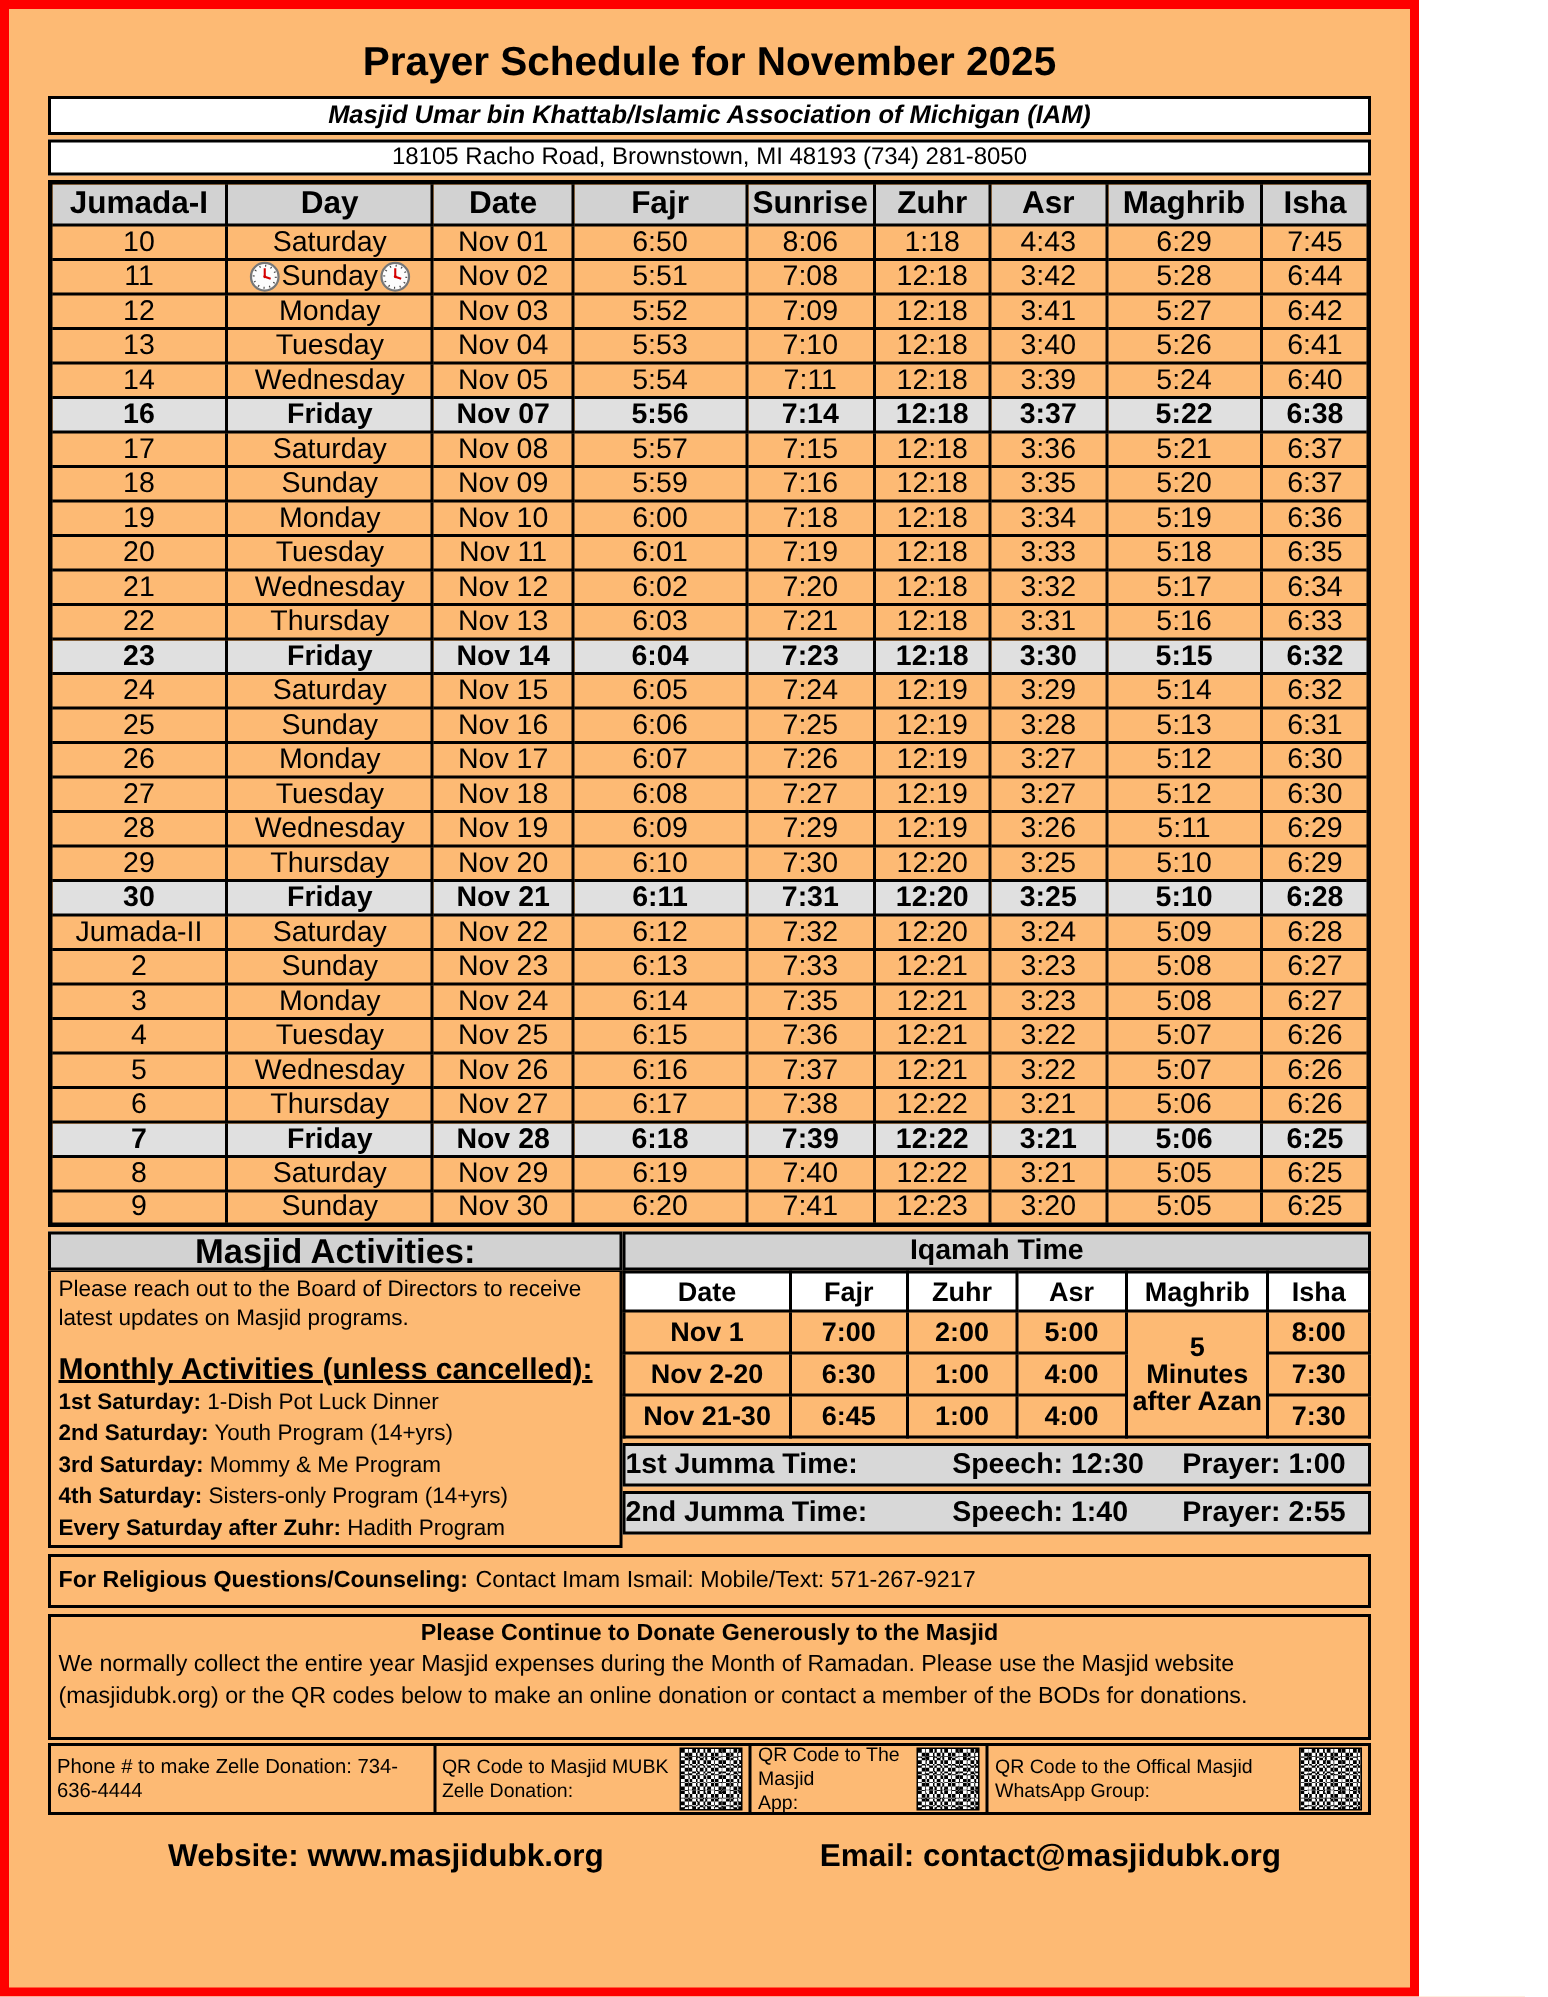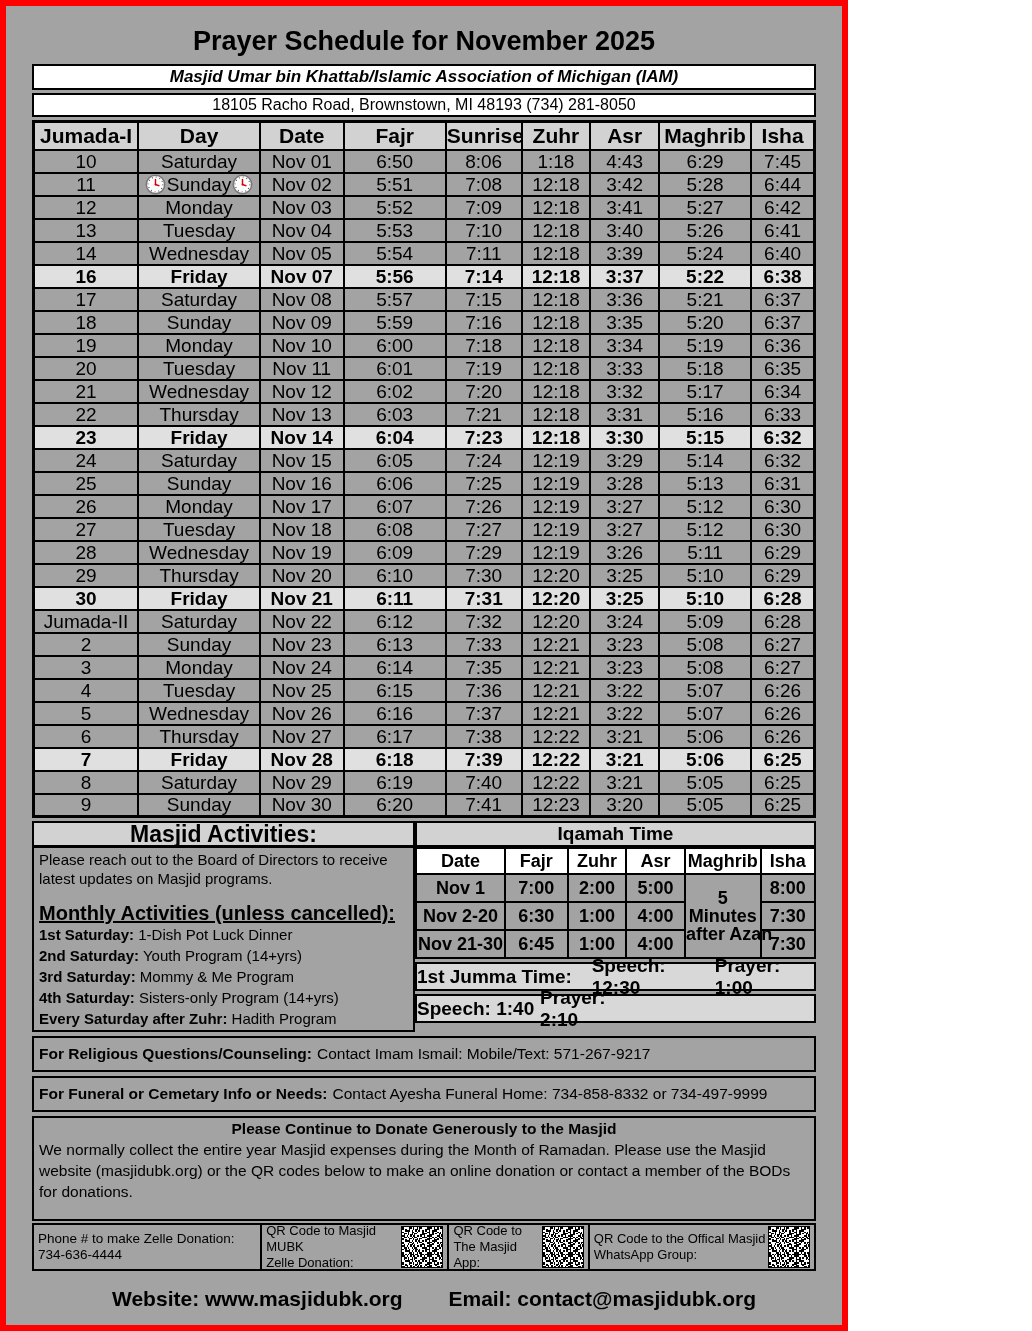--- a/index.html
+++ b/index.html
@@ -1,21 +1,21 @@
 <!DOCTYPE html>
 <html><head>
 <meta charset="utf-8">
 <style>
   * { margin:0; padding:0; box-sizing:border-box; }
   html,body { background:#fff; }
   body { font-family:"Liberation Sans","DejaVu Sans",sans-serif; color:#000; }
   .page {
-    width:848px; height:1331px;
+    width:946px; height:1331px;
     border:6px solid #fe0000;
-    background:#a3a3a3;
+    background:#fdba74;
     overflow:hidden;
   }
   .inner { margin:0 26px; }
 
   .doc-title {
     margin:20px 0 8px;
     text-align:center;
     font-size:27px; font-weight:bold;
     line-height:30px;
   }
@@ -573,34 +573,31 @@
               </tr>
             </tbody>
         </table>
         <div id="jumma-rows">
             <div class="jumma-row">
               <span class="jl">1st Jumma Time:</span>
               <span class="js">Speech: 12:30</span>
               <span class="jp">Prayer: 1:00</span>
             </div>
             <div class="jumma-row">
+              <span class="jl">2nd Jumma Time:</span>
               <span class="js">Speech: 1:40</span>
-              <span class="jp">Prayer: 2:10</span>
+              <span class="jp">Prayer: 2:55</span>
             </div>
           </div>
       </div>
     </div>
 
     <div class="info-row">
       <b>For Religious Questions/Counseling:</b>
       <span>Contact Imam Ismail: Mobile/Text: 571-267-9217</span>
-    </div>
-    <div class="info-row">
-      <b>For Funeral or Cemetary Info or Needs:</b>
-      <span>Contact Ayesha Funeral Home: 734-858-8332 or 734-497-9999</span>
     </div>
 
     <div class="donate-box">
       <div class="donate-head">Please Continue to Donate Generously to the Masjid</div>
       <div class="donate-body">We normally collect the entire year Masjid expenses during the Month of Ramadan.  Please use the Masjid website (masjidubk.org) or the QR codes below to make an online donation or contact a member of the BODs for donations.</div>
     </div>
 
     <div class="qr-strip">
       <div class="qr-cell">
         <span class="qr-text">Phone # to make Zelle Donation: 734-636-4444</span>

